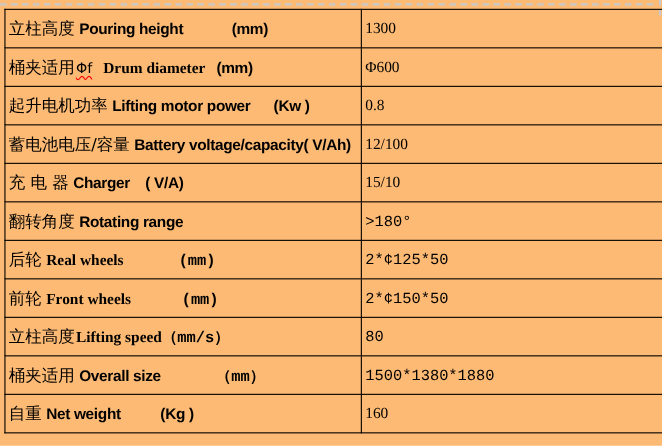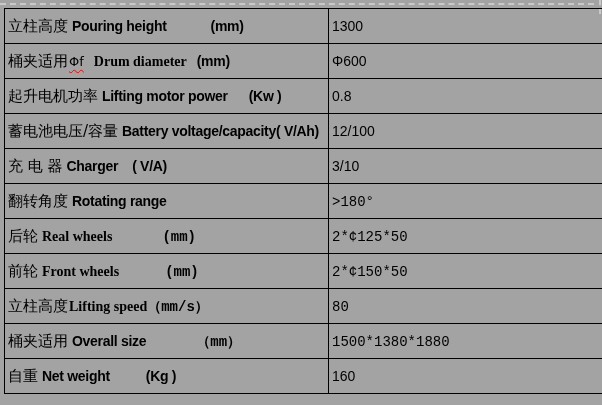--- a/index.html
+++ b/index.html
@@ -1,17 +1,17 @@
 <!DOCTYPE html>
 <html><head>
 <meta charset="utf-8">
 <style>
   html,body{margin:0;padding:0;}
   .page{
-    position:relative;width:602px;height:405px;background:#a3a3a3;
+    position:relative;width:602px;height:405px;background:#fdba74;
     font-family:"Liberation Sans",sans-serif;color:#000;overflow:hidden;
   }
   .guide-h{
     position:absolute;top:3px;left:0;width:594px;height:0;
     border-top:2px dashed #c9c9c9;
   }
   .guide-v{
     position:absolute;top:0;left:599px;width:0;height:14px;
     border-left:2px dashed #c9c9c9;
   }
@@ -44,21 +44,21 @@
     margin-left:4px;
   }
   .u-sans{
     font-family:"Liberation Sans",sans-serif;
     font-weight:bold;font-size:14px;letter-spacing:-0.3px;
   }
   .u-mono{
     font-family:"Liberation Mono",monospace;
     font-weight:bold;font-size:14px;
   }
-  .v-sans{font-family:Liberation Sans, sans-serif;font-size:14px;}
+  .v-sans{font-family:Liberation Serif, serif;font-size:14px;}
   .v-mono{font-family:Liberation Mono, monospace;font-size:14px;}
   .phi{
     font-family:"DejaVu Sans",sans-serif;font-size:13px;
     text-decoration:underline wavy #ff0000;
     text-decoration-thickness:1px;
     text-underline-offset:3px;
     margin-left:1px;
     text-align:center;
   }
 </style>
@@ -101,21 +101,21 @@
         </td>
         <td class="c-value">
           <span class="v-sans">12/100</span>
         </td>
       </tr>
       <tr>
         <td class="c-label">
           <span class="zh">充 电 器</span><span class="en-sans">Charger</span><span class="u-sans" style="margin-left:14px">( V/A)</span>
         </td>
         <td class="c-value">
-          <span class="v-sans">3/10</span>
+          <span class="v-sans">15/10</span>
         </td>
       </tr>
       <tr>
         <td class="c-label">
           <span class="zh">翻转角度</span><span class="en-sans">Rotating range</span>
         </td>
         <td class="c-value">
           <span class="v-mono">&gt;180°</span>
         </td>
       </tr>

